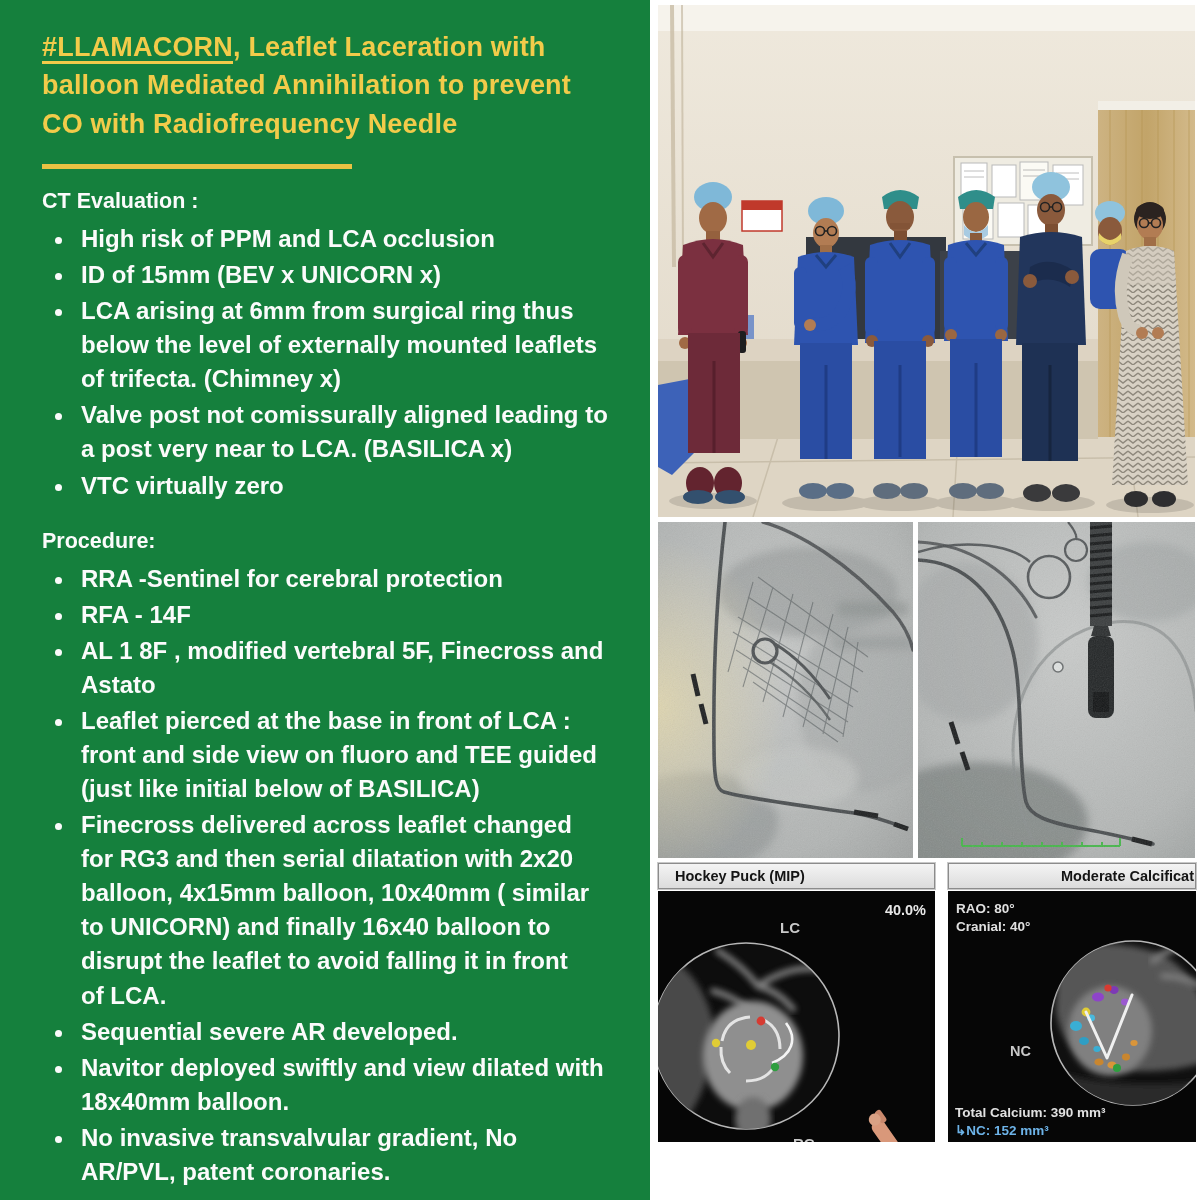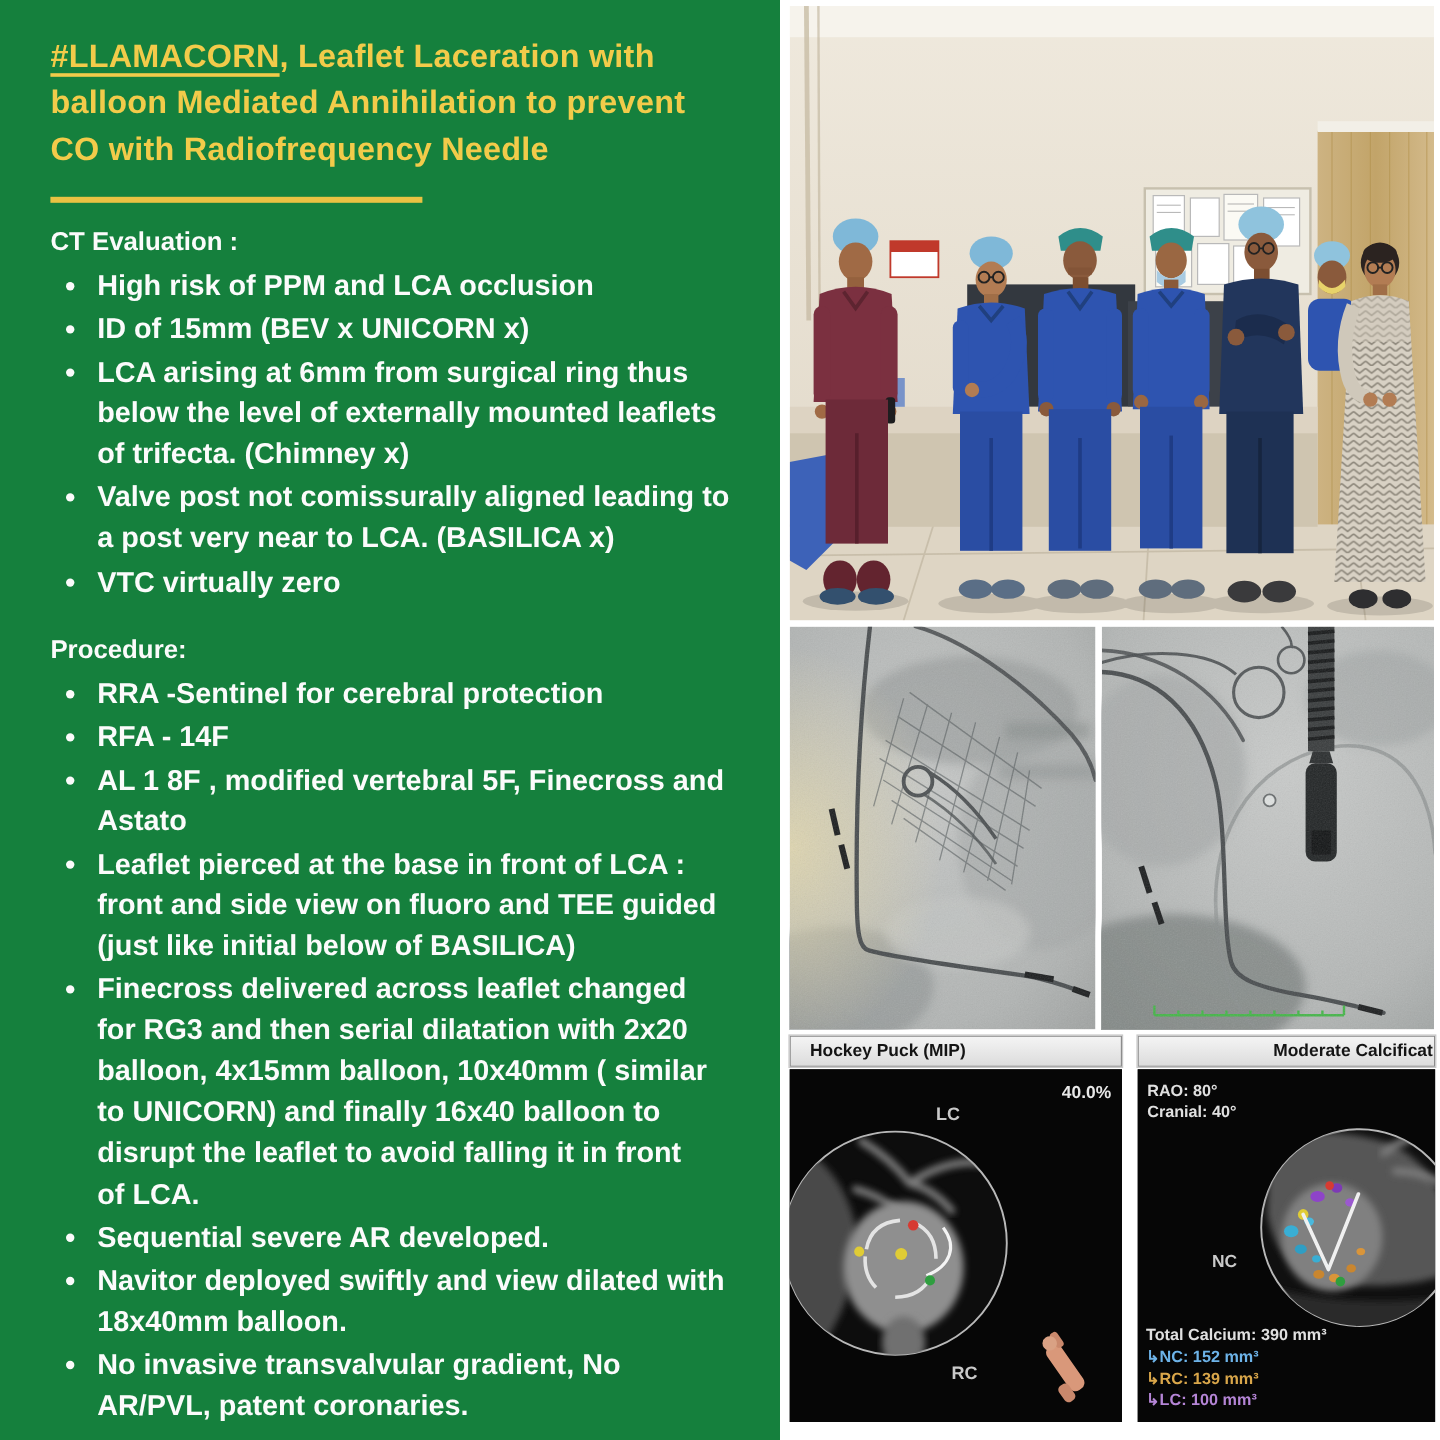--- a/index.html
+++ b/index.html
@@ -34,21 +34,21 @@
   
   .right-panel {
     width:550px; height:1200px; box-sizing:border-box; background:#ffffff;
     padding:5px 5px 0 8px; display:flex; flex-direction:column; gap:5px;
   }
   figure { margin:0; }
   .team-photo { width:537px; height:512px; overflow:hidden; }
   .fluoro-row { display:flex; gap:5px; height:336px; }
   .fluoro-left  { width:255px; height:336px; overflow:hidden; }
   .fluoro-right { flex:1; height:336px; overflow:hidden; }
-  .ct-row { display:flex; gap:13px; height:322px; }
+  .ct-row { display:flex; gap:13px; height:279px; }
   .ct-panel { display:flex; flex-direction:column; gap:2px; }
   .ct-left  { width:277px; }
   .ct-right { flex:1;justify-content:flex-end; }
   .ct-header {
     height:26px; box-sizing:border-box;
     background:linear-gradient(#f4f4f4,#dcdcdc);
     border:1px solid #8c8c8c; outline:1px solid #c8c8c8;
     font-size:14.5px; font-weight:bold; color:#141414;
     display:flex; align-items:center; overflow:hidden; white-space:nowrap;
   }

